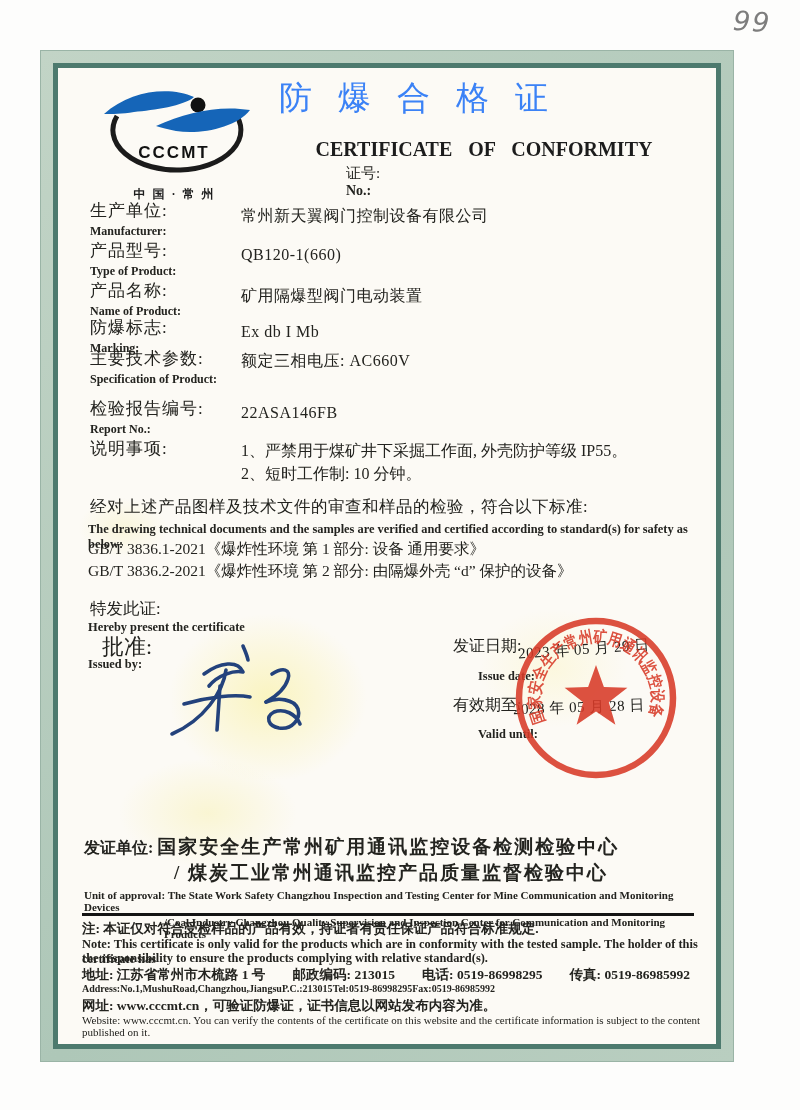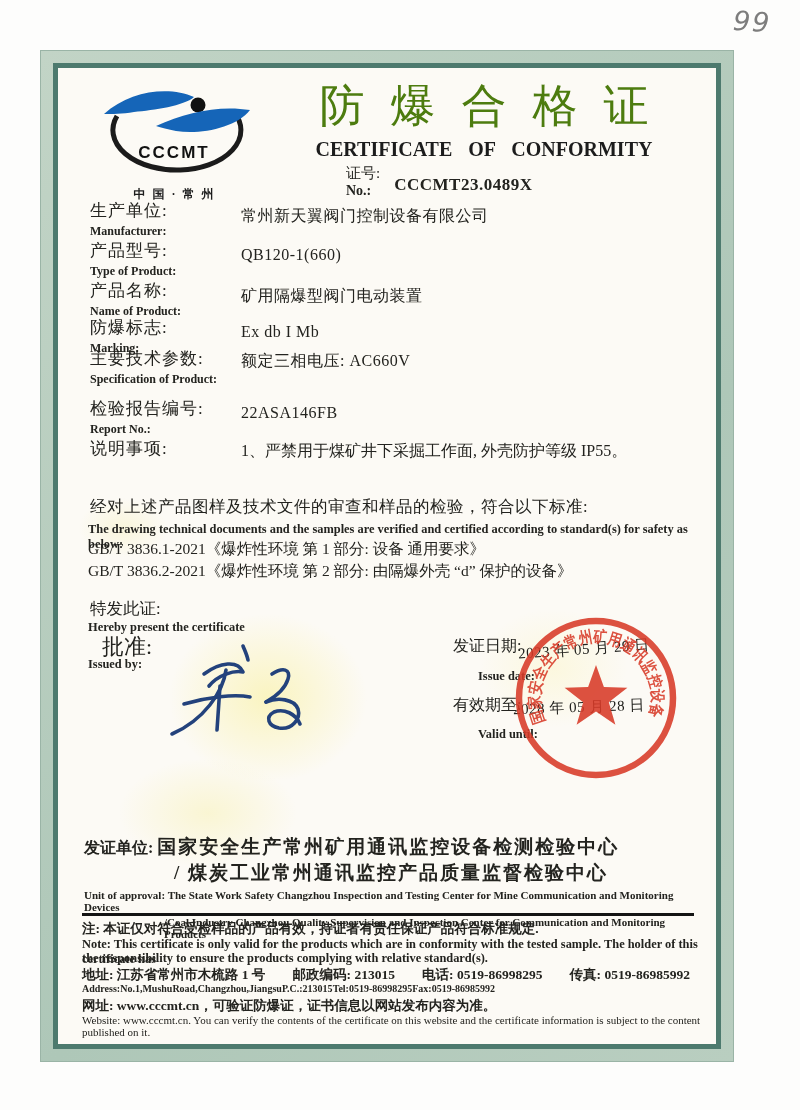--- a/index.html
+++ b/index.html
@@ -16,22 +16,22 @@
 
   .stain { position:absolute; pointer-events:none; z-index:1; }
 
   .zh { font-family:"Liberation Serif", serif; color:#23231f; }
   .en { font-family:"Liberation Serif", serif; font-weight:700; color:#23231f; }
 
   .logo-block { position:absolute; left:34px; top:16px; width:170px; z-index:2; }
   .logo-loc { text-align:center; font-size:12px; letter-spacing:7px; color:#1c1c1c; margin-top:2px;
     font-weight:700; }
 
-  .title { position:absolute; left:195px; top:8px; width:462px; text-align:center; font-size:45px;
-    letter-spacing:26px; text-indent:26px; color:#4d7c0f; z-index:2; }
+  .title { position:absolute; left:195px; top:8px; width:462px; font-size:33px;
+    letter-spacing:26px; text-indent:26px; color:#3b82f6; z-index:2; }
   .subtitle { position:absolute; left:195px; top:70px; width:462px; text-align:center; font-size:20px;
     font-weight:700; word-spacing:11px; color:#1c1c1c; z-index:2; }
 
   .certno { position:absolute; left:288px; top:96px; display:flex; z-index:2; }
   .certno .lblzh { font-size:15px; }
   .certno .lblen { font-size:14px; font-weight:700; }
   .certno .val { font-size:17px; font-weight:700; margin-left:14px; padding-top:11px; letter-spacing:0.5px; }
 
   .row { position:absolute; left:32px; z-index:2; width:600px; }
   .row .lzh { font-size:17px; letter-spacing:1px; }
@@ -107,21 +107,20 @@
         </div>
 
         <div class="title zh">防爆合格证</div>
         <div class="subtitle en">CERTIFICATE OF CONFORMITY</div>
 
         <div class="certno">
           <div>
             <div class="lblzh zh">证号:</div>
             <div class="lblen en">No.:</div>
           </div>
-          <div class="val en">CCCMT23.0489X</div>
         </div>
 
         <div class="row" style="top:131px">
           <div class="lzh zh">生产单位:</div>
           <div class="len en">Manufacturer:</div>
           <div class="val zh">常州新天翼阀门控制设备有限公司</div>
         </div>
         <div class="row" style="top:171px">
           <div class="lzh zh">产品型号:</div>
           <div class="len en">Type of Product:</div>
@@ -144,20 +143,21 @@
         </div>
         <div class="row" style="top:329px">
           <div class="lzh zh">检验报告编号:</div>
           <div class="len en">Report No.:</div>
           <div class="val zh">22ASA146FB</div>
         </div>
         <div class="row" style="top:369px">
           <div class="lzh zh">说明事项:</div>
           <div class="val2 zh">
             <div>1、严禁用于煤矿井下采掘工作面, 外壳防护等级 IP55。</div>
+            <div>2、短时工作制: 10 分钟。</div>
           </div>
         </div>
 
         <div class="std-intro-zh zh">经对上述产品图样及技术文件的审查和样品的检验，符合以下标准:</div>
         <div class="std-intro-en en">The drawing technical documents and the samples are verified and certified according to standard(s) for safety as below:</div>
         <div class="std-item1 zh">GB/T 3836.1-2021《爆炸性环境 第 1 部分: 设备 通用要求》</div>
         <div class="std-item2 zh">GB/T 3836.2-2021《爆炸性环境 第 2 部分: 由隔爆外壳 “d” 保护的设备》</div>
 
         <div class="present-zh zh">特发此证:</div>
         <div class="present-en en">Hereby present the certificate</div>

